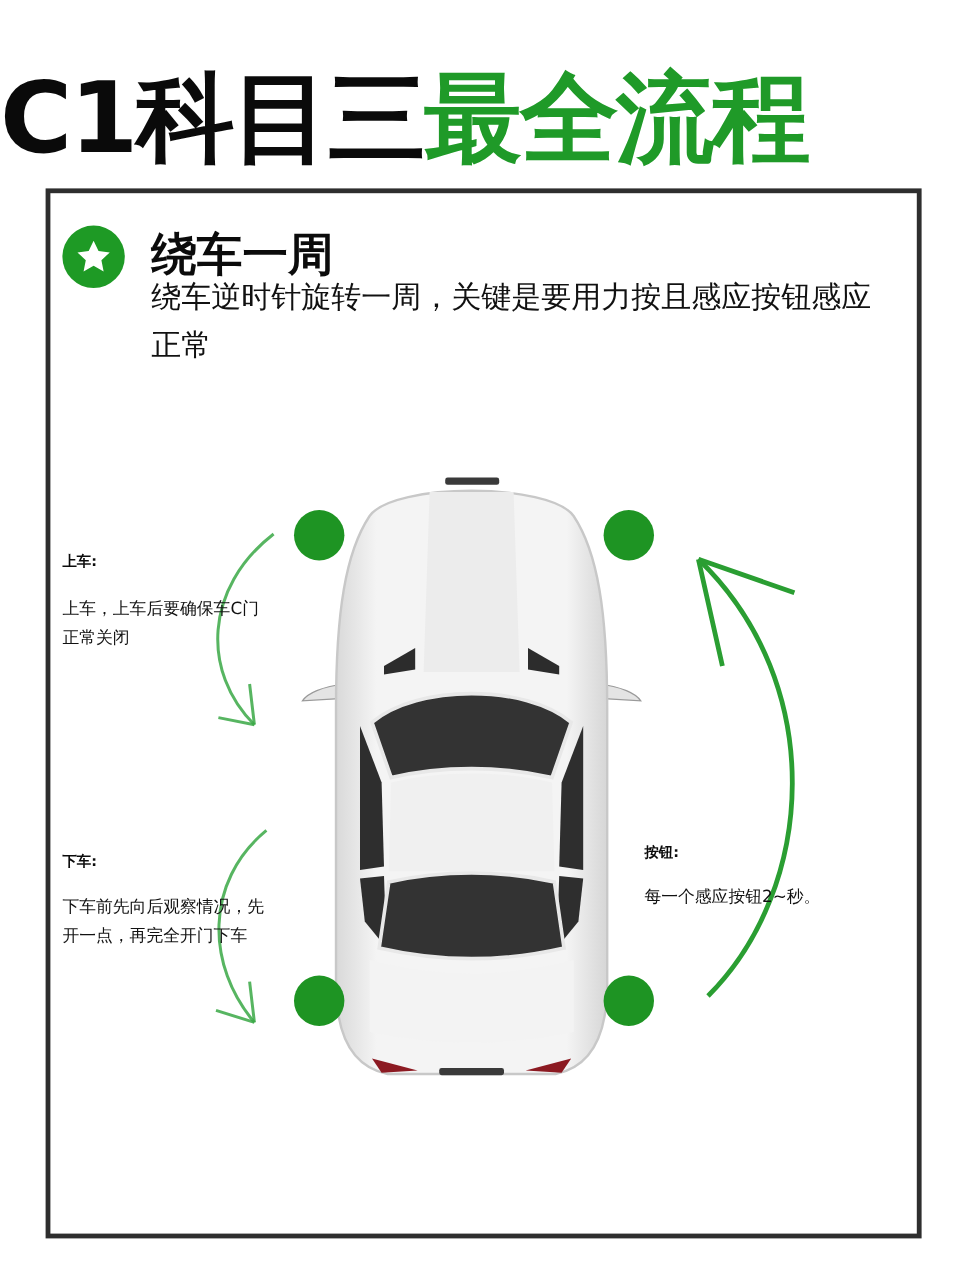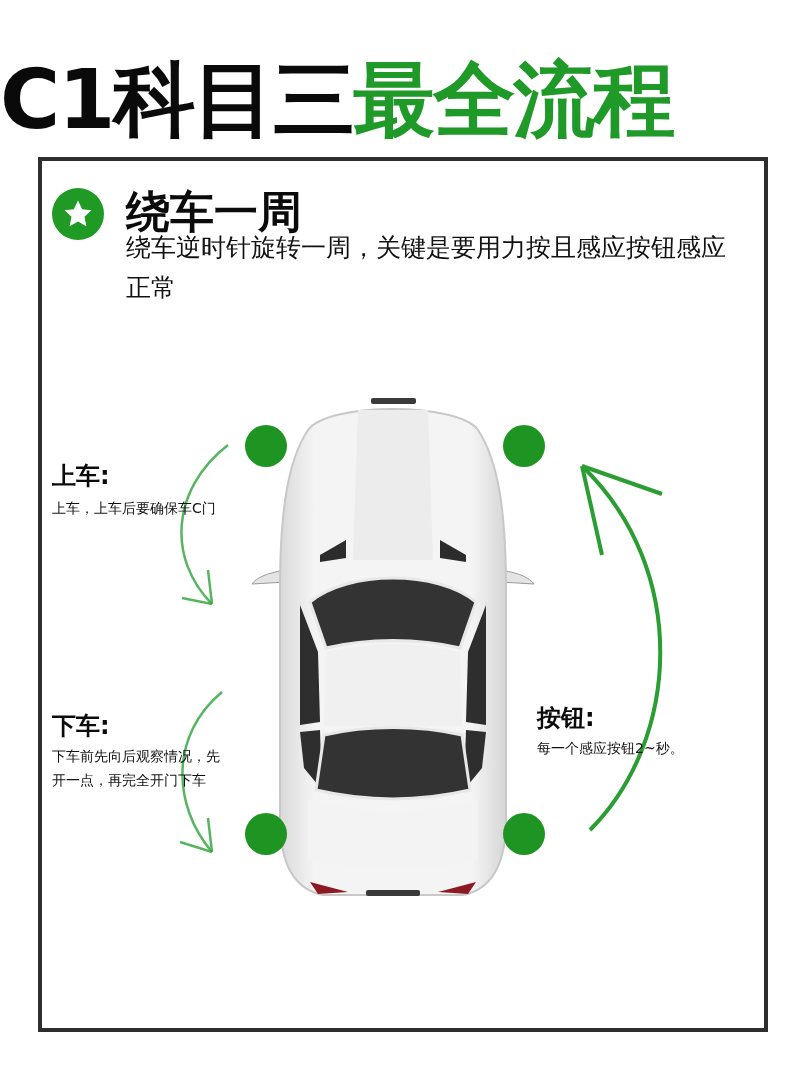--- a/index.html
+++ b/index.html
@@ -18,29 +18,29 @@
       position: absolute; left: 38px; top: 157px; width: 730px; height: 875px;
       border: 4px solid #2e2e2e; background: #fff;
     }
 
     .sec-icon {
       position: absolute; left: 52px; top: 188px; width: 52px; height: 52px;
       border-radius: 50%; background: #1e9a25;
       display: flex; align-items: center; justify-content: center;
     }
     .sec-title {
-      position: absolute; left: 126px; top: 186px; font-size: 44px; font-weight: 900;
+      position: absolute; left: 126px; top: 186px; font-size: 38px; font-weight: 900;
       line-height: 52px; color: #0b0b0b;
     }
     .sec-desc {
       position: absolute; left: 126px; top: 228px; width: 620px;
       font-size: 25px; line-height: 40px; font-weight: 500; color: #111;
     }
 
-    .label-title { position: absolute; font-size: 24px; font-weight: 900; color: #0b0b0b; }
+    .label-title { position: absolute; font-size: 12px; font-weight: 900; color: #0b0b0b; }
     .label-text { position: absolute; font-size: 14px; line-height: 24px; color: #111; }
 
     .car { position: absolute; left: 248px; top: 390px; width: 290px; height: 510px; }
 
     .dot { position: absolute; width: 42px; height: 42px; border-radius: 50%; background: #1e9423; }
 
     .arrows { position: absolute; left: 0; top: 0; width: 800px; height: 1066px; pointer-events: none; }
   </style>
 </head>
 <body>
@@ -111,20 +111,21 @@
 </svg>
 
 <div class="dot" style="left:245px; top:425px;"></div>
 <div class="dot" style="left:503px; top:425px;"></div>
 <div class="dot" style="left:245px; top:813px;"></div>
 <div class="dot" style="left:503px; top:813px;"></div>
 
 <div class="label-title" style="left:52px; top:460px;">上车:</div>
 <div class="label-text" style="left:52px; top:496px;">
   <div>上车，上车后要确保车C门</div>
+  <div>正常关闭</div>
 </div>
 
 <div class="label-title" style="left:52px; top:710px;">下车:</div>
 <div class="label-text" style="left:52px; top:744px;">
   <div>下车前先向后观察情况，先</div>
   <div>开一点，再完全开门下车</div>
 </div>
 
 <div class="label-title" style="left:537px; top:702px;">按钮:</div>
 <div class="label-text" style="left:537px; top:736px;">

